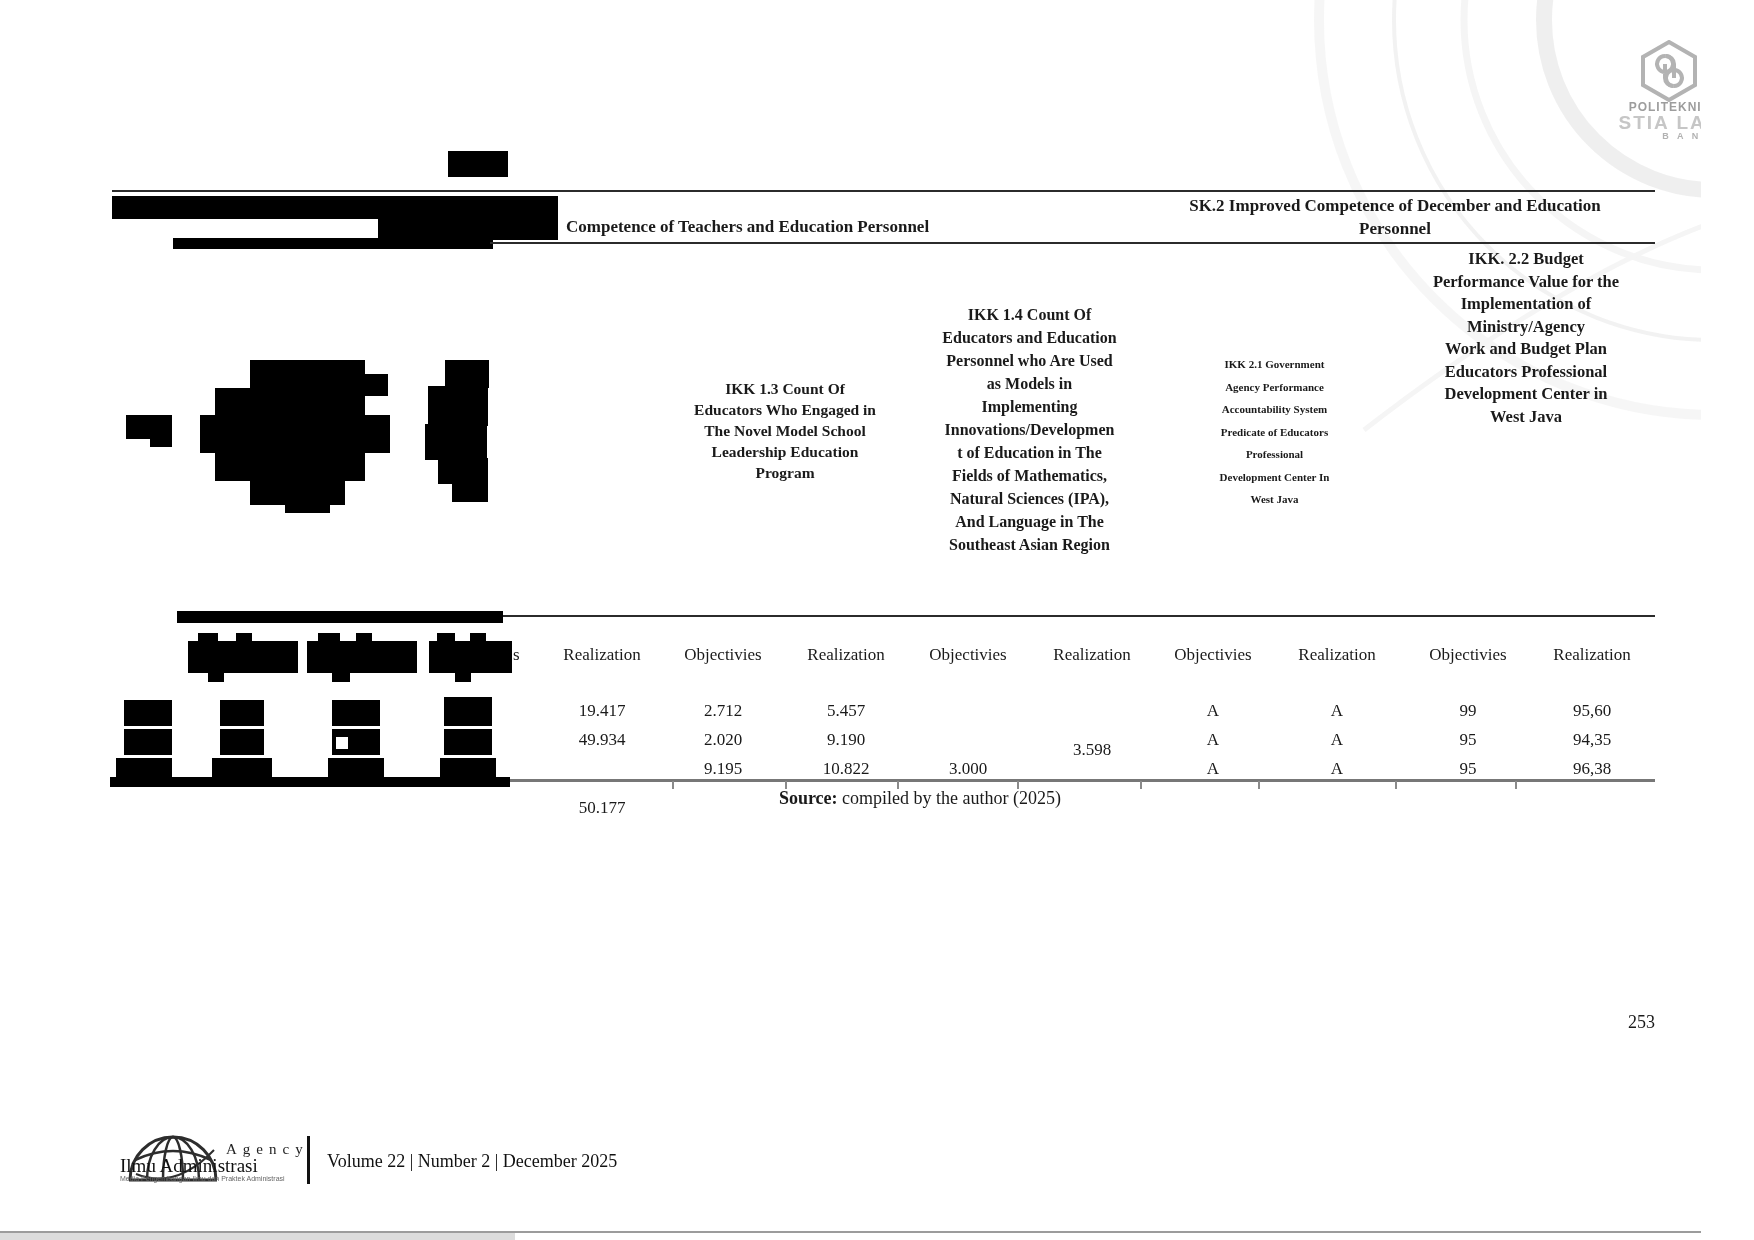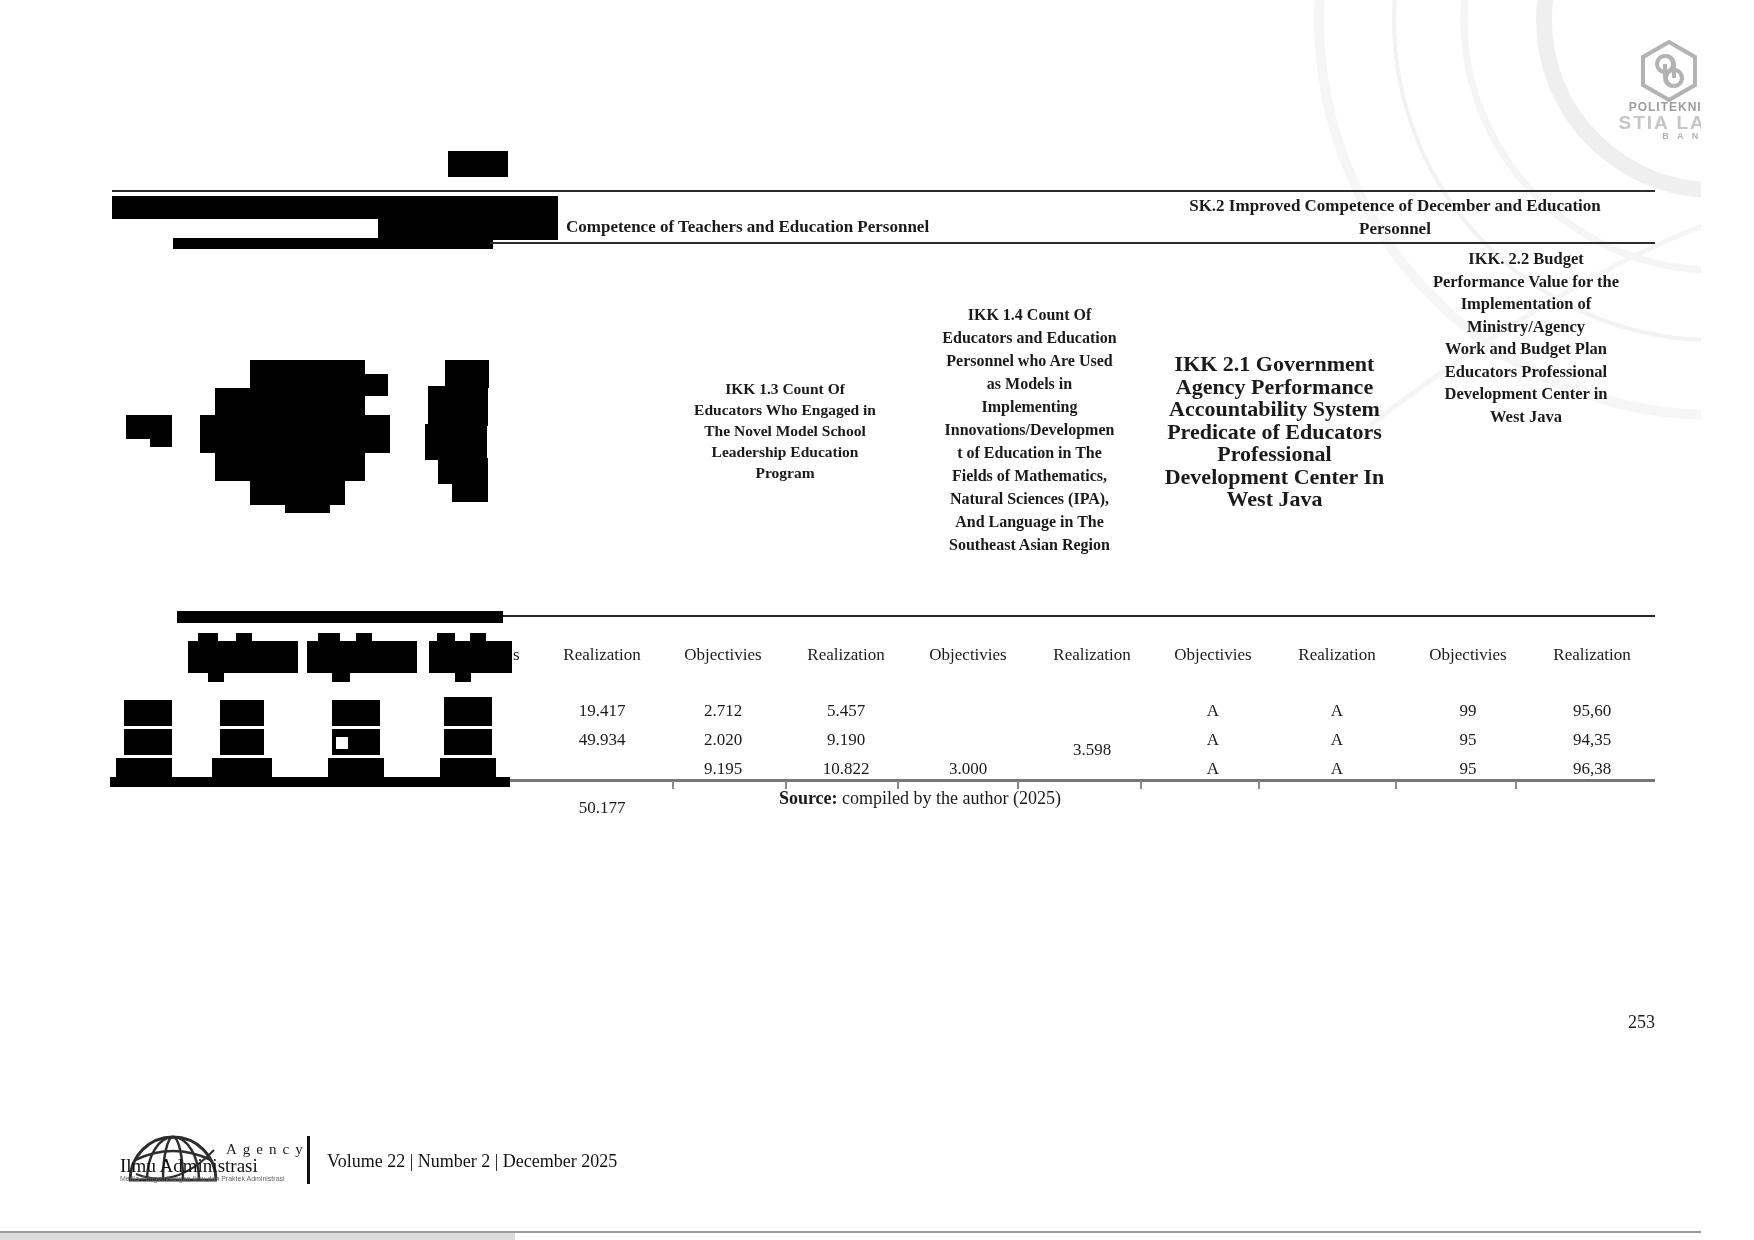--- a/index.html
+++ b/index.html
@@ -80,21 +80,21 @@
 Educators and Education
 Personnel who Are Used
 as Models in
 Implementing
 Innovations/Developmen
 t of Education in The
 Fields of Mathematics,
 Natural Sciences (IPA),
 And Language in The
 Southeast Asian Region</div>
-  <div class="ikkhead" style="left:1152px;width:245px;top:353px;font-size:22px;line-height:22.5px;">IKK 2.1 Government
+  <div class="ikkhead" style="left:1152px;width:245px;top:353px;font-size:11px;line-height:22.5px;">IKK 2.1 Government
 Agency Performance
 Accountability System
 Predicate of Educators
 Professional
 Development Center In
 West Java</div>
   <div class="ikkhead" style="left:1397px;width:258px;top:248px;font-size:16.5px;line-height:22.5px;">IKK. 2.2 Budget
 Performance Value for the
 Implementation of
 Ministry/Agency

